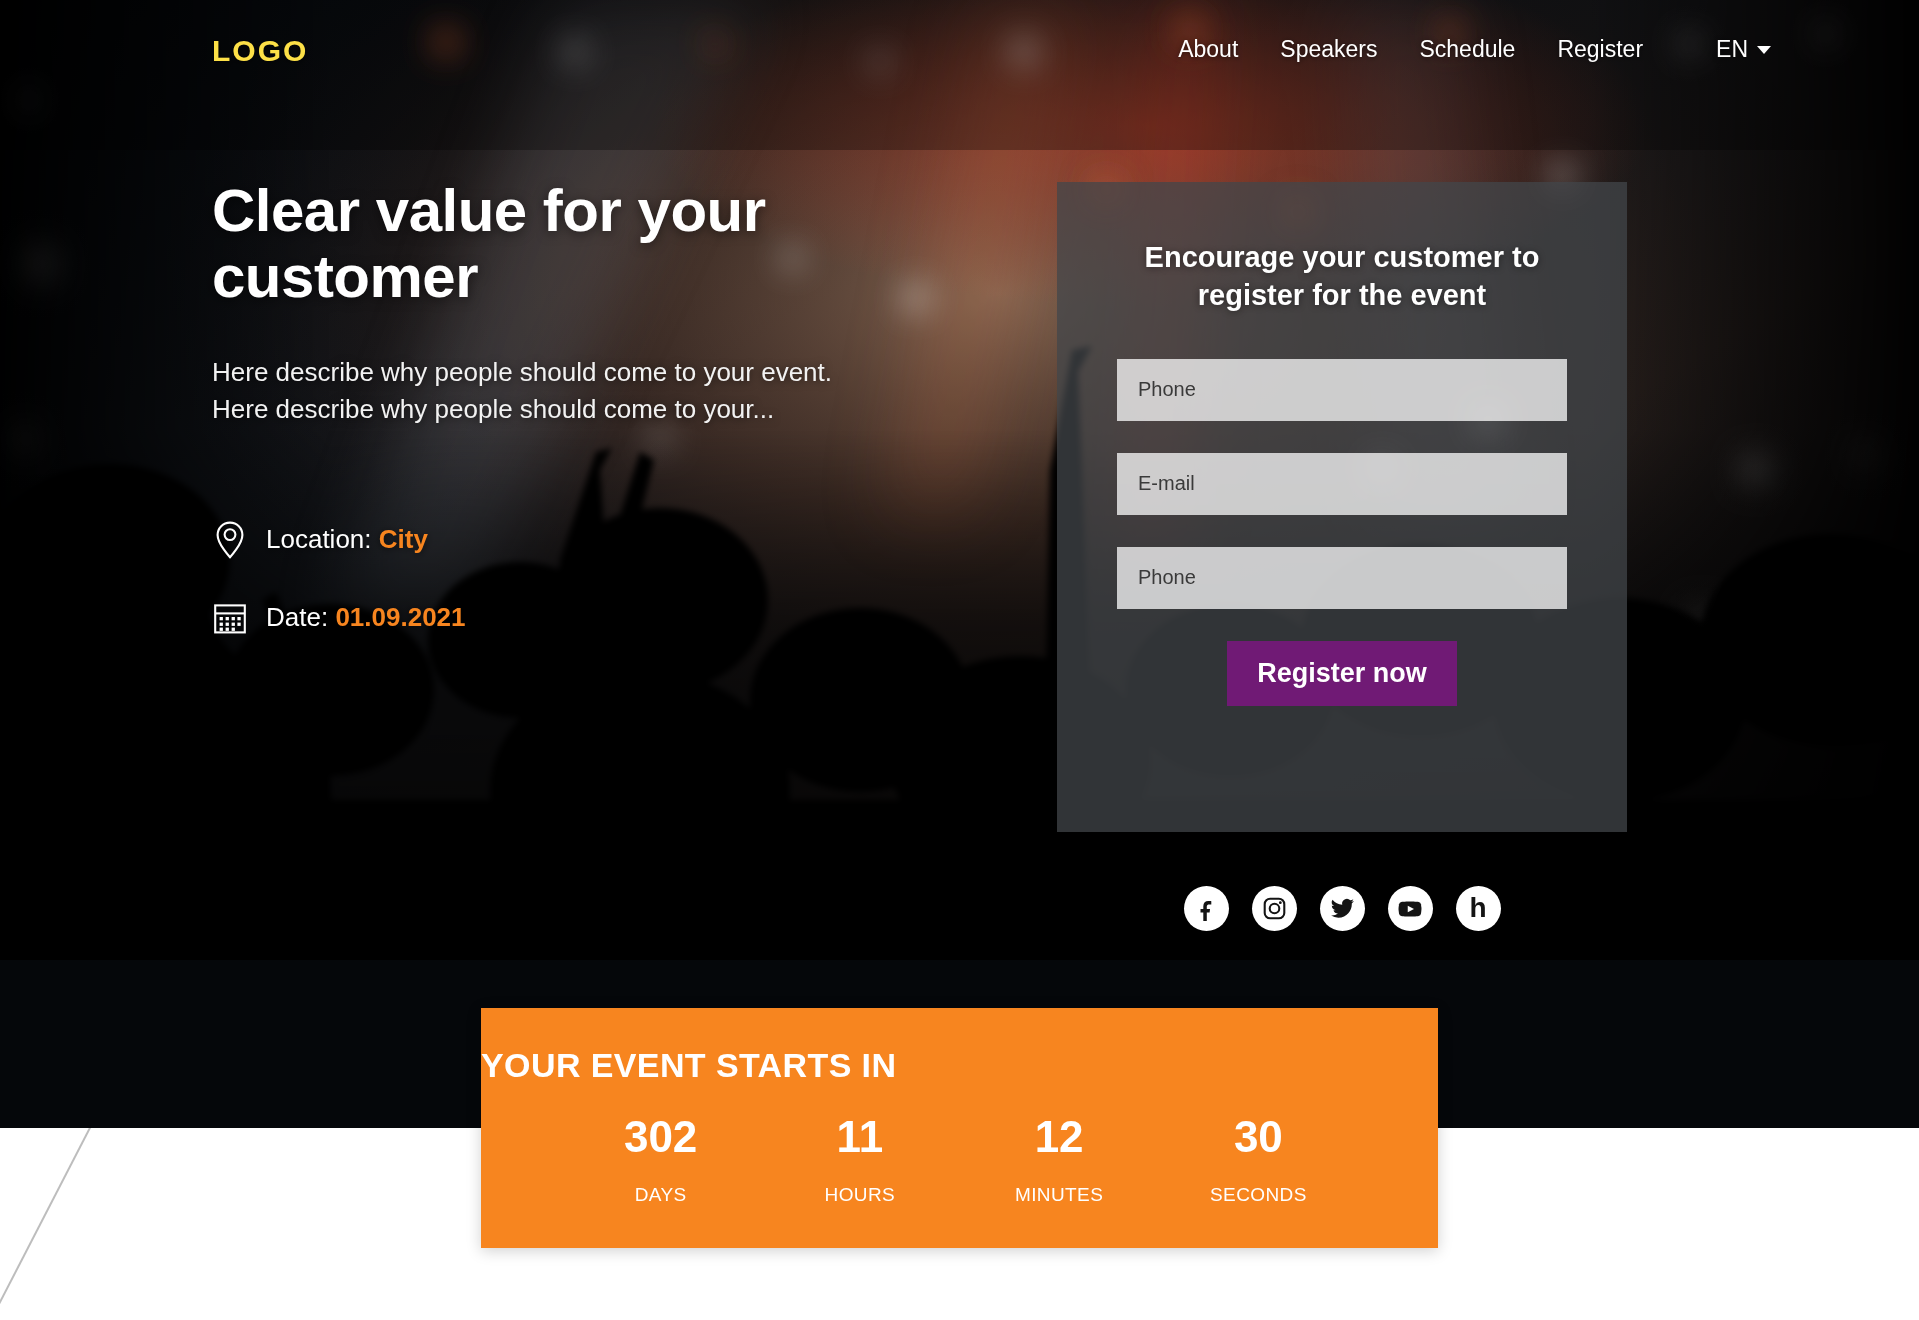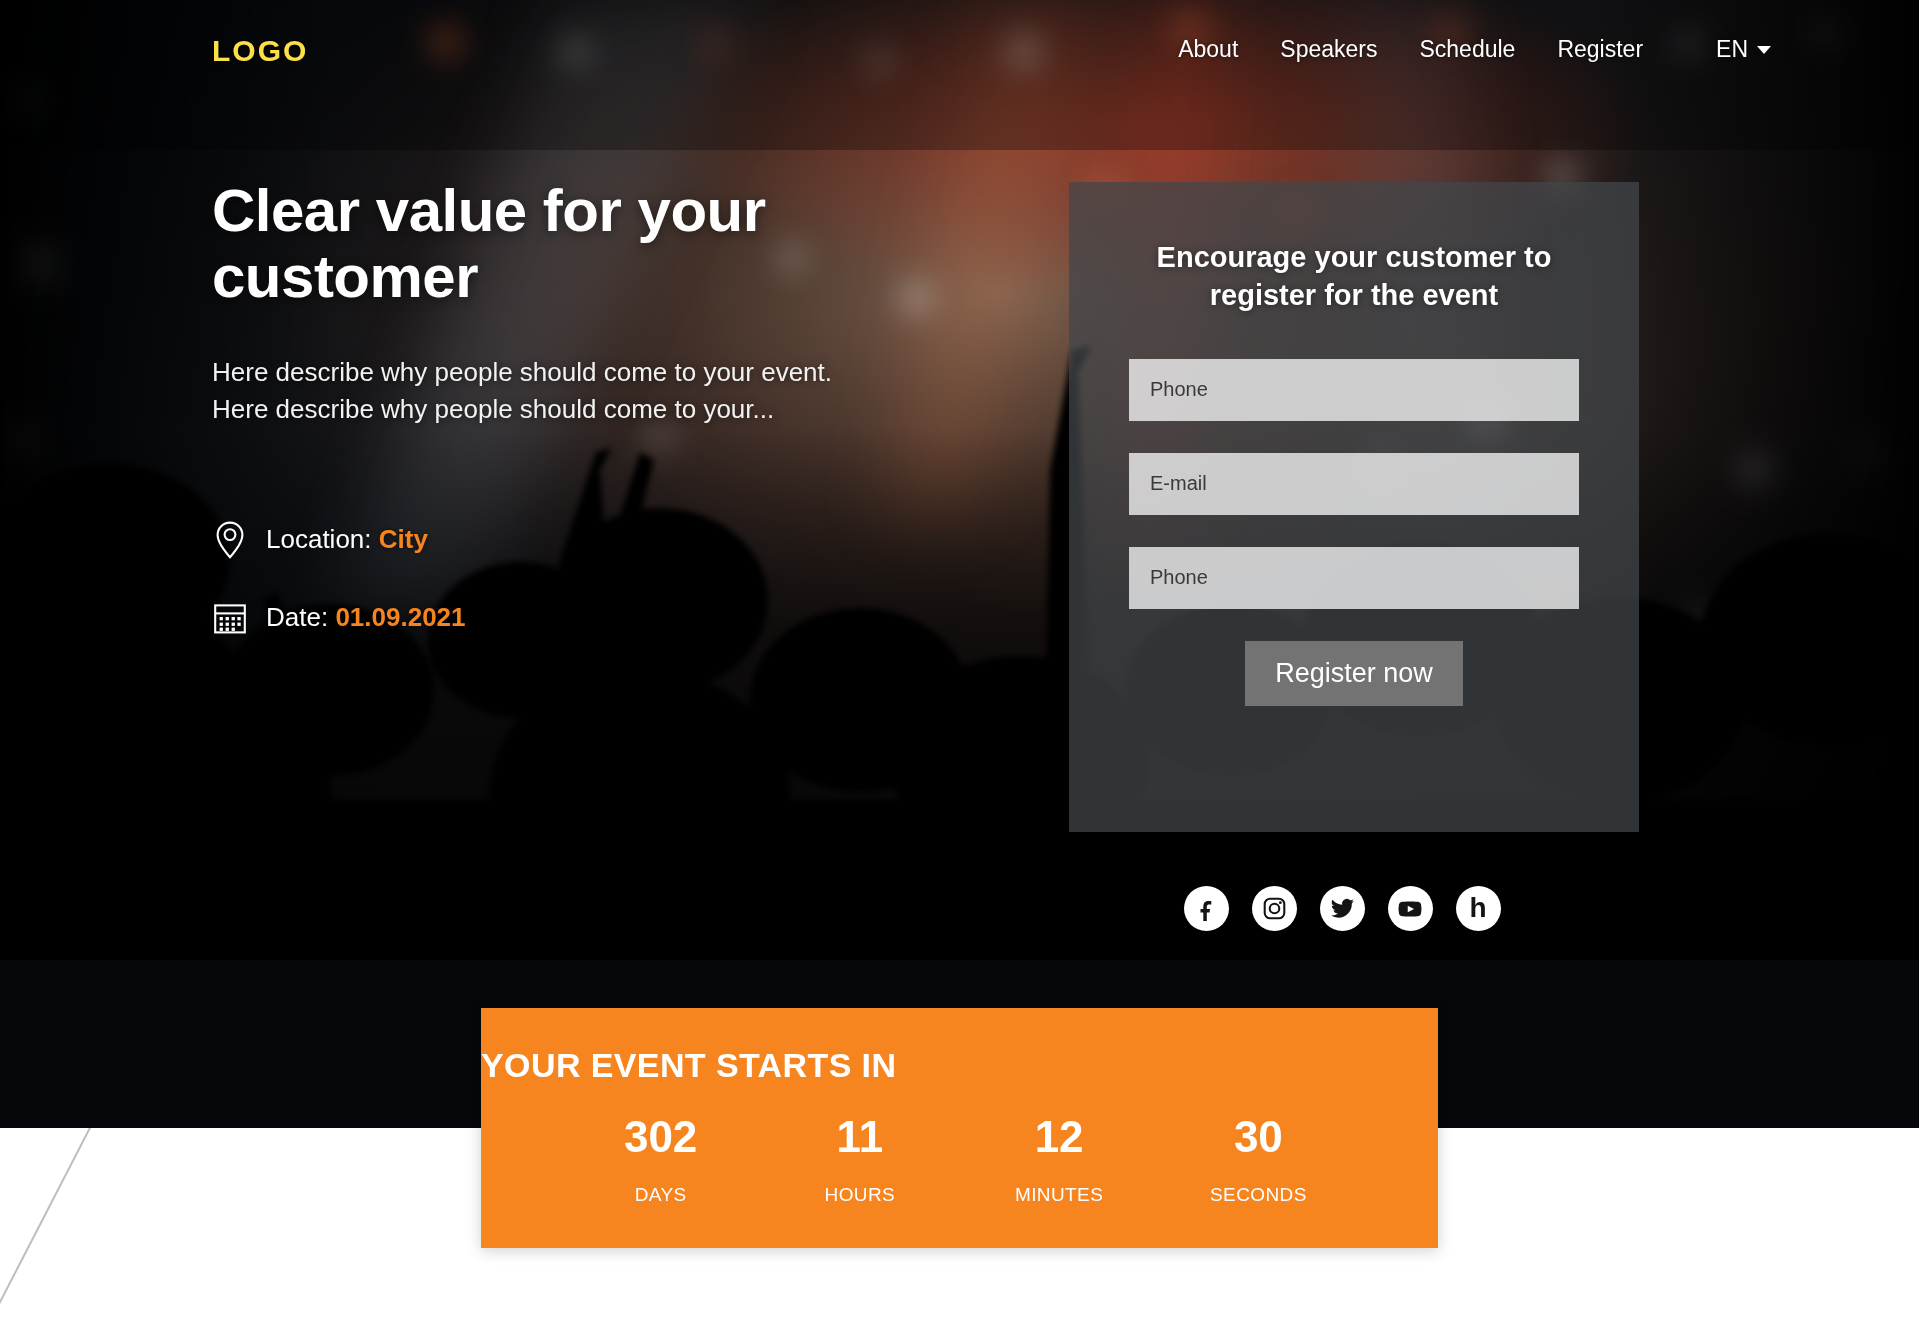--- a/index.html
+++ b/index.html
@@ -145,21 +145,20 @@
   .meta-val { color: #f7851f; font-weight: bold; }
 
   
   .form-panel {
     position: absolute;
     left: 1057px; top: 182px;
     width: 570px; height: 650px;
     background: rgba(66,70,74,0.74);
     z-index: 30;
     padding: 36px 60px 0 60px;
-    margin-left: 12px;
   }
   .form-title {
     color: #ffffff;
     font-size: 29px;
     font-weight: bold;
     text-align: center;
     line-height: 1.32;
     margin-top: 20px;
     text-shadow: 0 1px 7px rgba(0,0,0,.45);
   }
@@ -176,25 +175,25 @@
     margin-bottom: 32px;
     color: #2a2a2a;
     font-size: 20px;
     font-family: "Liberation Sans", sans-serif;
     cursor: text;
   }
   .field-ph { color: #3a3a3a; font-size: 20px; }
   .register-btn {
     display: block;
     margin: 16px auto 0 auto;
-    background: #737373;
+    background: #701a75;
     color: #ffffff;
     border: none;
     font-size: 27px;
-    font-weight: normal;
+    font-weight: bold;
     font-family: "Liberation Sans", sans-serif;
     padding: 19px 30px;
     cursor: pointer;
     line-height: 1;
   }
 
   
   .socials {
     position: absolute;
     left: 1057px; top: 886px;

